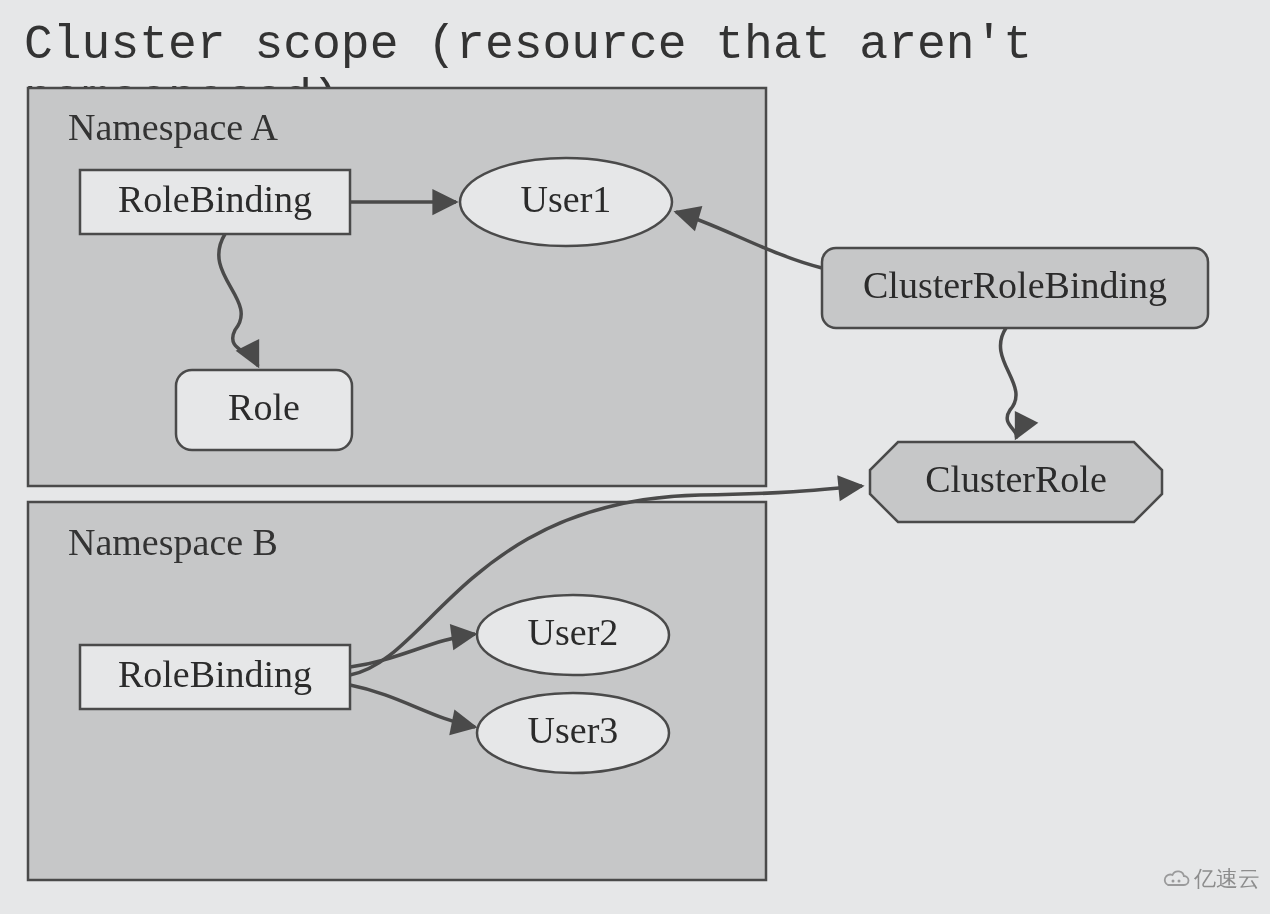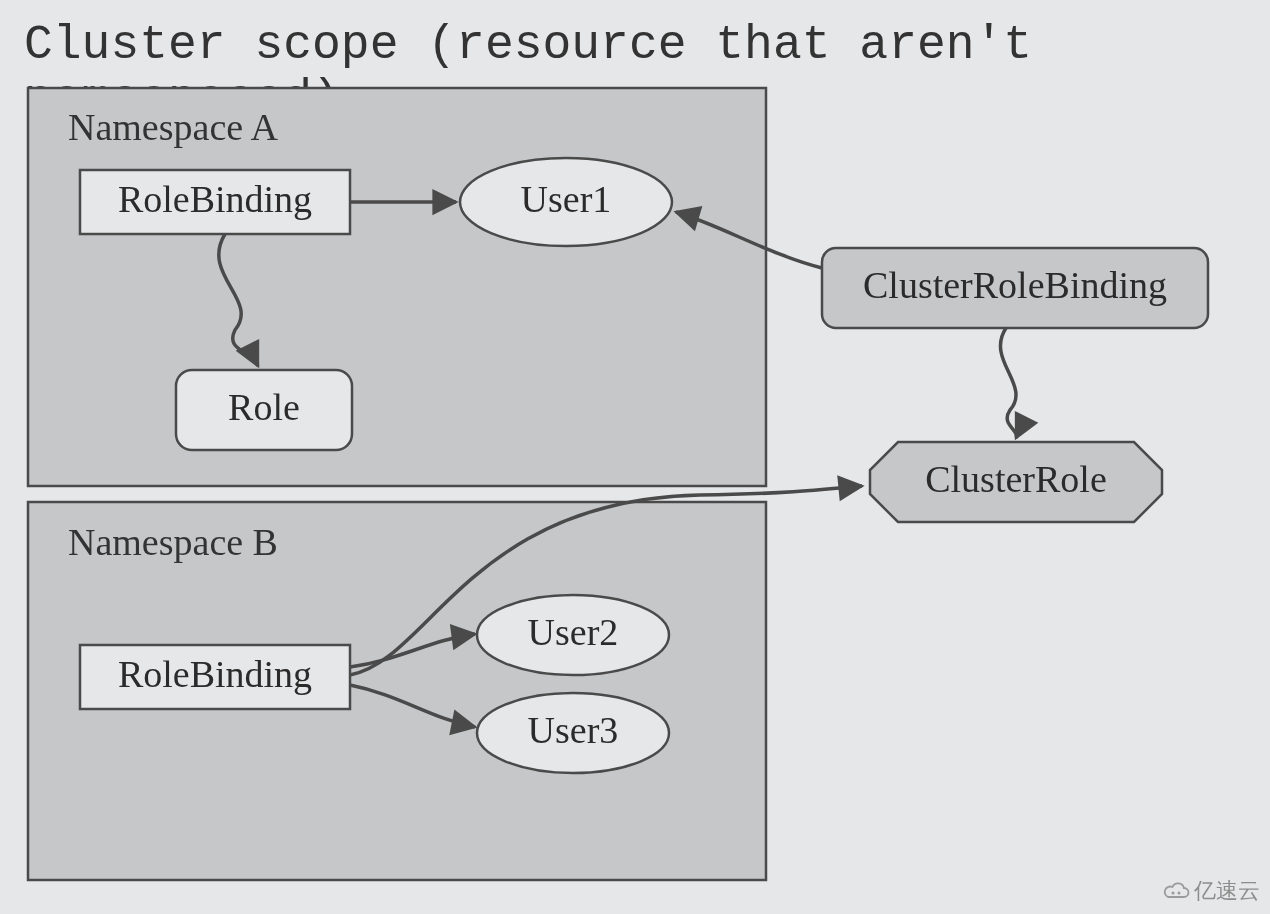--- a/index.html
+++ b/index.html
@@ -33,21 +33,21 @@
     dominant-baseline: middle;
   }
   .group-label {
     font-family: "Times New Roman", Times, serif;
     font-size: 38px;
     fill: #333;
   }
   .watermark {
     position: absolute;
     right: 10px;
-    bottom: 8px;
+    bottom: 20px;
     display: flex;
     align-items: center;
     gap: 2px;
     font-family: sans-serif;
     font-size: 22px;
     color: #777;
     opacity: 0.8;
   }
   .watermark svg {
     position: static;

